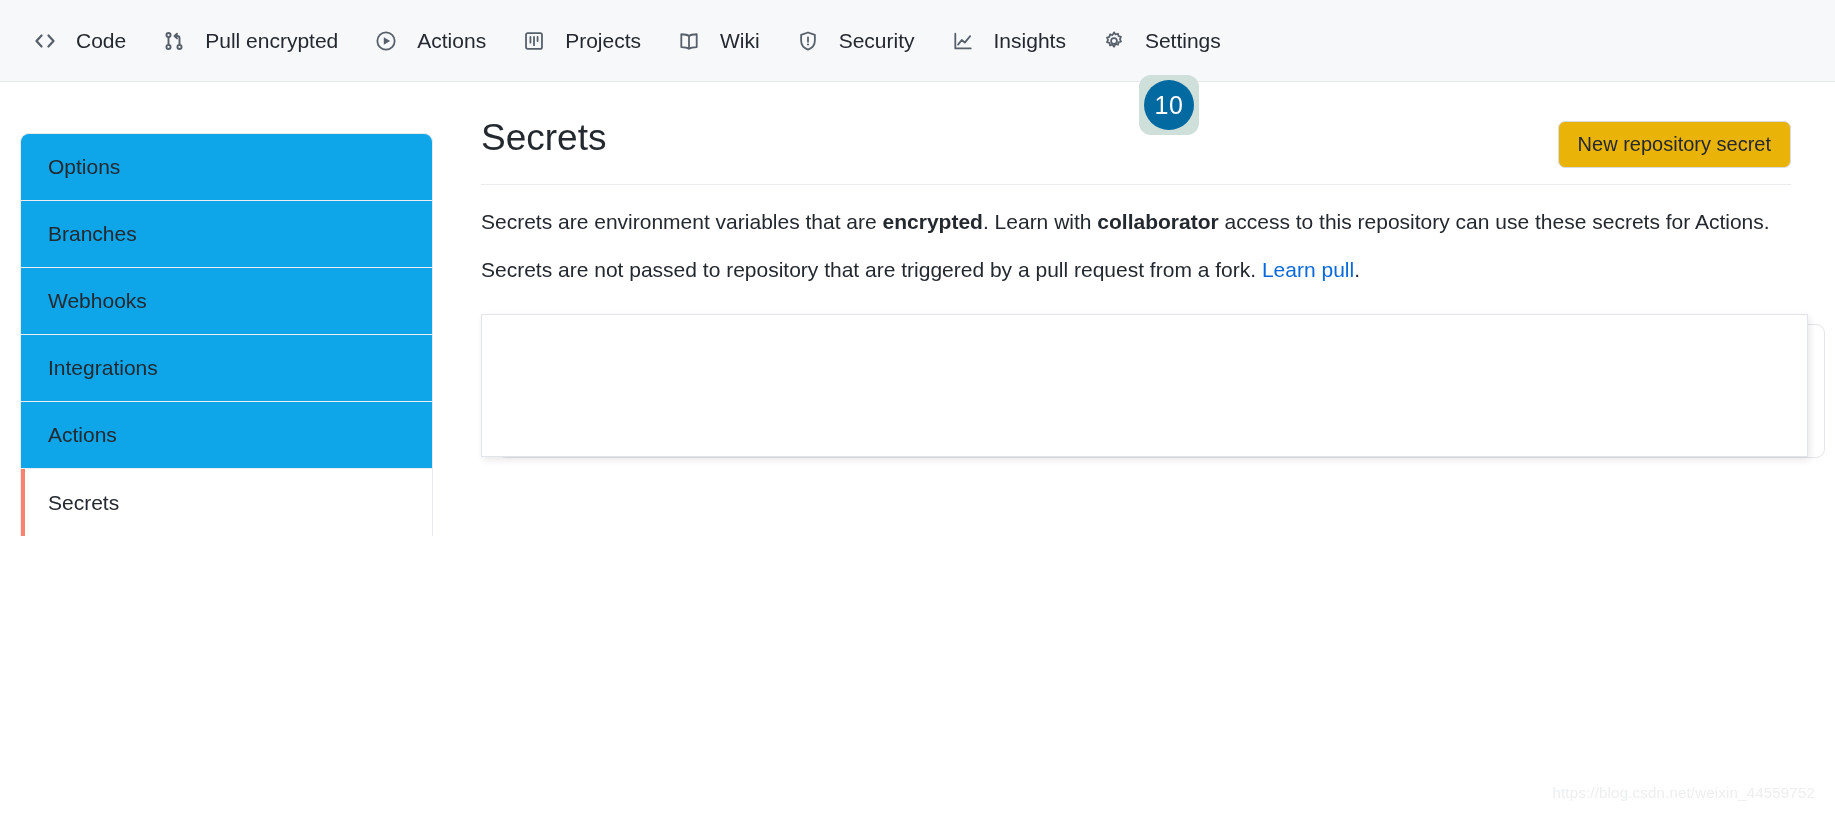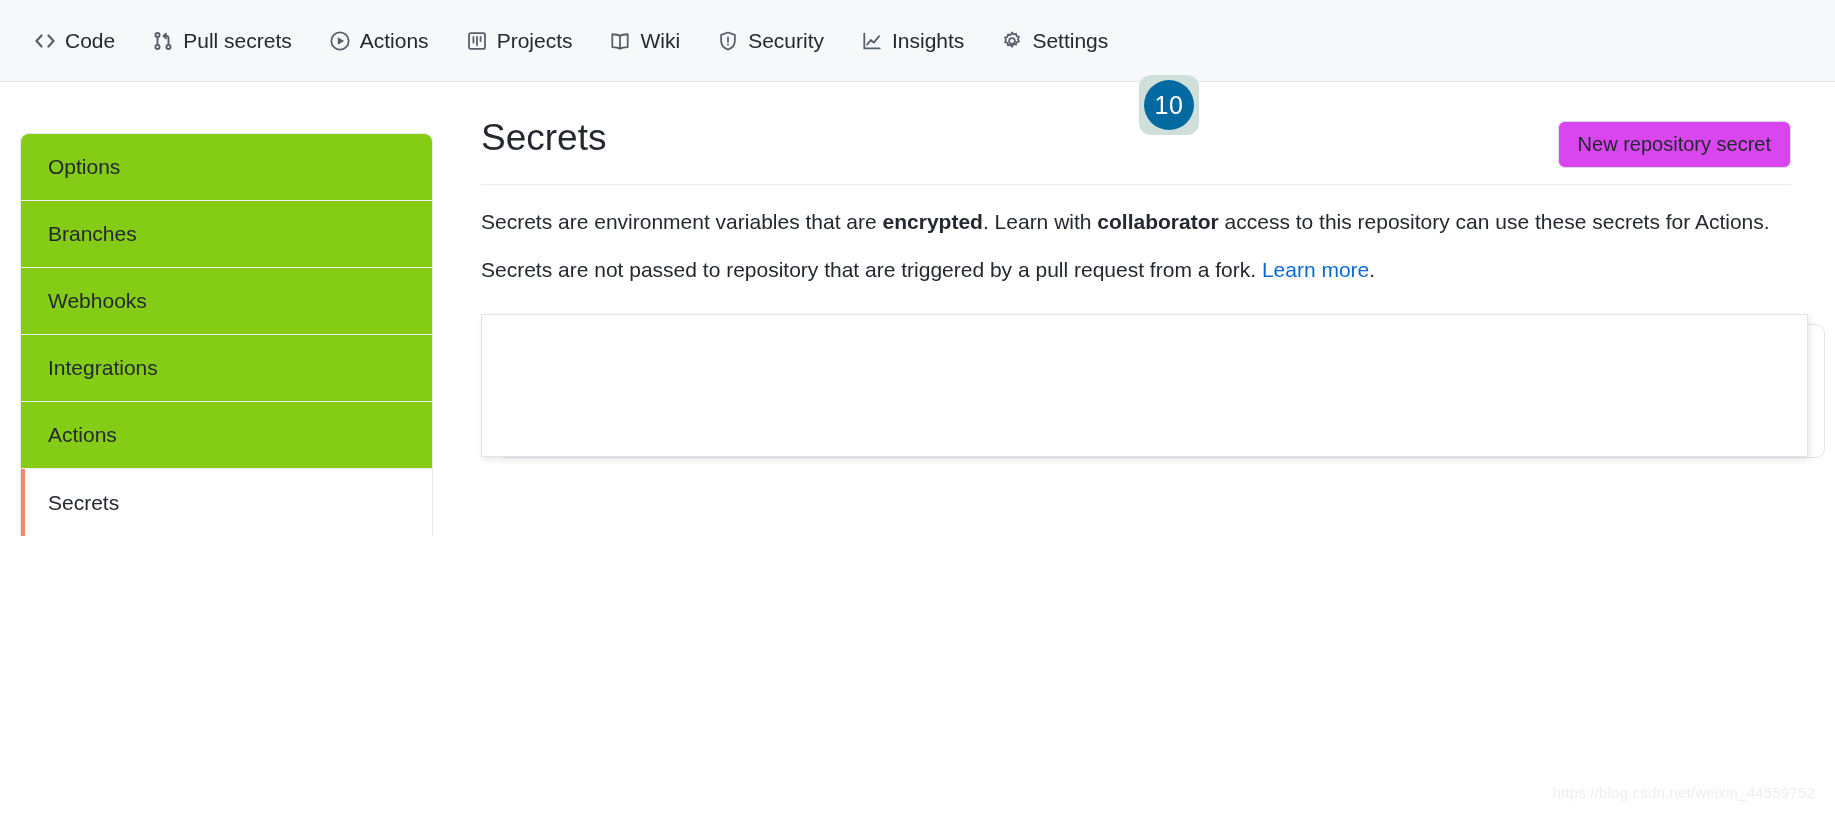--- a/index.html
+++ b/index.html
@@ -16,21 +16,21 @@
   .repo-nav {
     position: absolute; top: 0; left: 0;
     width: 1835px; height: 82px;
     background: #f6f8fa;
     border-bottom: 1px solid #e6e8eb;
     display: flex; align-items: center;
     padding-left: 34px;
   }
   .nav-item {
     display: flex; align-items: center;
-    gap: 9px;
+    gap: 20px;
     margin-right: 37px;
     color: #24292f;
     font-size: 21px;
     line-height: 1;
     cursor: pointer;
     white-space: nowrap;
   }
   .nav-item .ico {
     width: 22px; height: 22px;
     display: inline-flex; align-items: center; justify-content: center;
@@ -59,21 +59,21 @@
     font-size: 25px;
     font-weight: 400;
     letter-spacing: .5px;
   }
 
   
   .sidebar {
     position: absolute;
     left: 20px; top: 133px;
     width: 413px;
-    background: #84cc16;
+    background: #0ea5e9;
     border: 1px solid #e8eaed;
     border-top-left-radius: 9px;
     border-top-right-radius: 9px;
     border-bottom: none;
     overflow: hidden;
   }
   .side-item {
     height: 67px;
     display: flex; align-items: center;
     padding-left: 27px;
@@ -103,21 +103,21 @@
   .page-title {
     font-size: 37px;
     font-weight: 400;
     color: #24292f;
     margin: 0;
     line-height: 1.1;
     padding-top: 8px;
   }
   .new-secret-btn {
     margin-top: 11px;
-    background: #d946ef;
+    background: #eab308;
     border: 1px solid #d8dce0;
     border-radius: 7px;
     padding: 11px 19px;
     font-size: 20px;
     color: #24292f;
     font-family: "Liberation Sans", sans-serif;
     cursor: pointer;
     white-space: nowrap;
   }
   .head-rule {
@@ -186,21 +186,21 @@
       <span class="ico">
         <svg width="22" height="22" viewBox="0 0 16 16" fill="none" stroke="currentColor" stroke-width="1.4" stroke-linecap="round" stroke-linejoin="round">
           <circle cx="4" cy="12.3" r="1.5"></circle>
             <circle cx="4" cy="3.7" r="1.5"></circle>
           <line x1="4" y1="5.2" x2="4" y2="10.8"></line>
           <circle cx="12" cy="12.3" r="1.5"></circle>
           <path d="M12 10.8 V6 a1.6 1.6 0 0 0-1.6-1.6 H8.6"></path>
           <polyline points="10.2,2.7 8.4,4.4 10.2,6.1"></polyline>
         </svg>
       </span>
-      <span class="nav-label">Pull secrets</span>
+      <span class="nav-label">Pull encrypted</span>
     </div>
 
     <div class="nav-item">
       <span class="ico">
         <svg width="22" height="22" viewBox="0 0 16 16" fill="none" stroke="currentColor" stroke-width="1.3">
           <circle cx="8" cy="8" r="6.3"></circle>
           <polygon points="6.4,5.3 11,8 6.4,10.7" fill="currentColor" stroke="none"></polygon>
         </svg>
       </span>
       <span class="nav-label">Actions</span>
@@ -292,21 +292,21 @@
       <h1 class="page-title">Secrets</h1>
       <button class="new-secret-btn">New repository secret</button>
     </div>
     <div class="head-rule"></div>
 
     <p class="body-text">
       <span>Secrets are environment variables that are </span><b>encrypted</b><span>. Learn with </span><b>collaborator</b><span> access to this repository can use these secrets for Actions.</span>
     </p>
 
     <p class="body-text second">
-      <span>Secrets are not passed to repository that are triggered by a pull request from a fork. </span><a class="link">Learn more</a><span>.</span>
+      <span>Secrets are not passed to repository that are triggered by a pull request from a fork. </span><a class="link">Learn pull</a><span>.</span>
     </p>
 
     <div class="panel-zone">
       <div class="panel-back"></div>
       <div class="panel-front"></div>
     </div>
 
   </main>
 
   <div class="watermark">https://blog.csdn.net/weixin_44559752</div>

